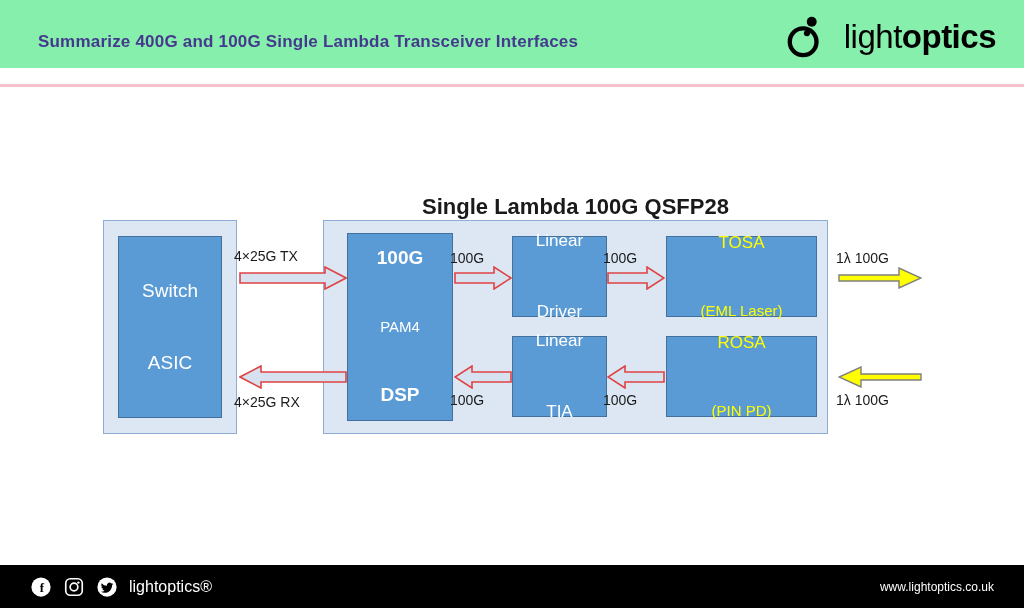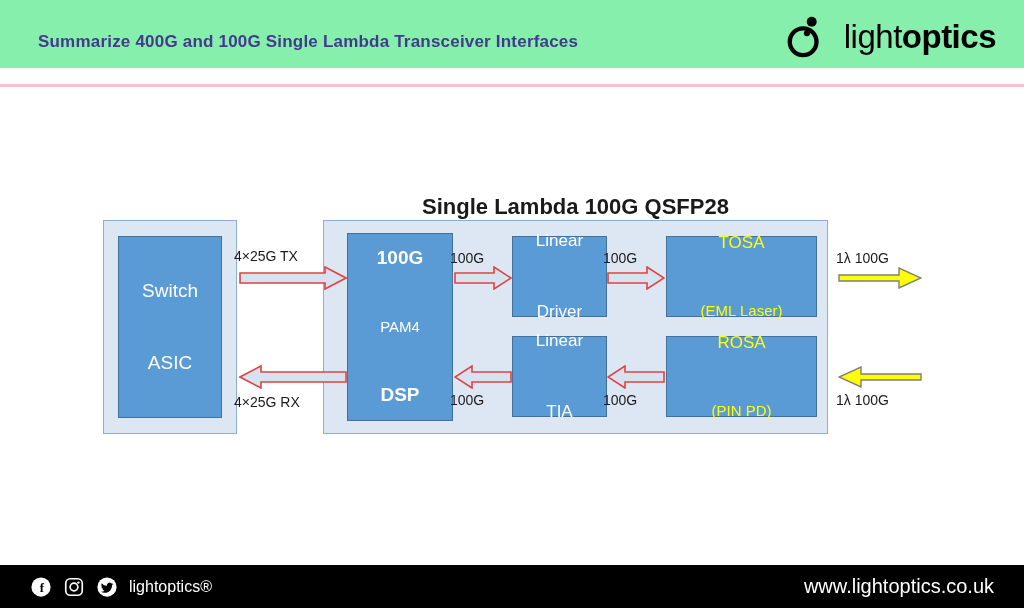--- a/index.html
+++ b/index.html
@@ -34,21 +34,21 @@
   .arrow svg{display:block;width:100%;height:100%;}
   .red-arrow{fill:#d6e2f0;stroke:#e04343;stroke-width:1.6;}
   .yellow-arrow{fill:#ffff00;stroke:#7f7f7f;stroke-width:1.4;}
 
   
   .footer{position:absolute;left:0;top:565px;width:100%;height:43px;background:#000;color:#fff;
           display:flex;align-items:center;padding:0 30px;box-sizing:border-box;}
   .social{display:flex;align-items:center;gap:11px;}
   .social svg{display:block;}
   .footer-brand{margin-left:11px;font-size:16px;text-align:right;}
-  .footer-url{margin-left:auto;font-size:20px;}
+  .footer-url{margin-left:auto;font-size:12px;}
 </style>
 </head>
 <body>
 
 <div class="page">
 
   <div class="header">
     <h1 class="page-title">Summarize 400G and 100G Single Lambda Transceiver Interfaces</h1>
     <div class="logo">
       <span class="logo-icon">

